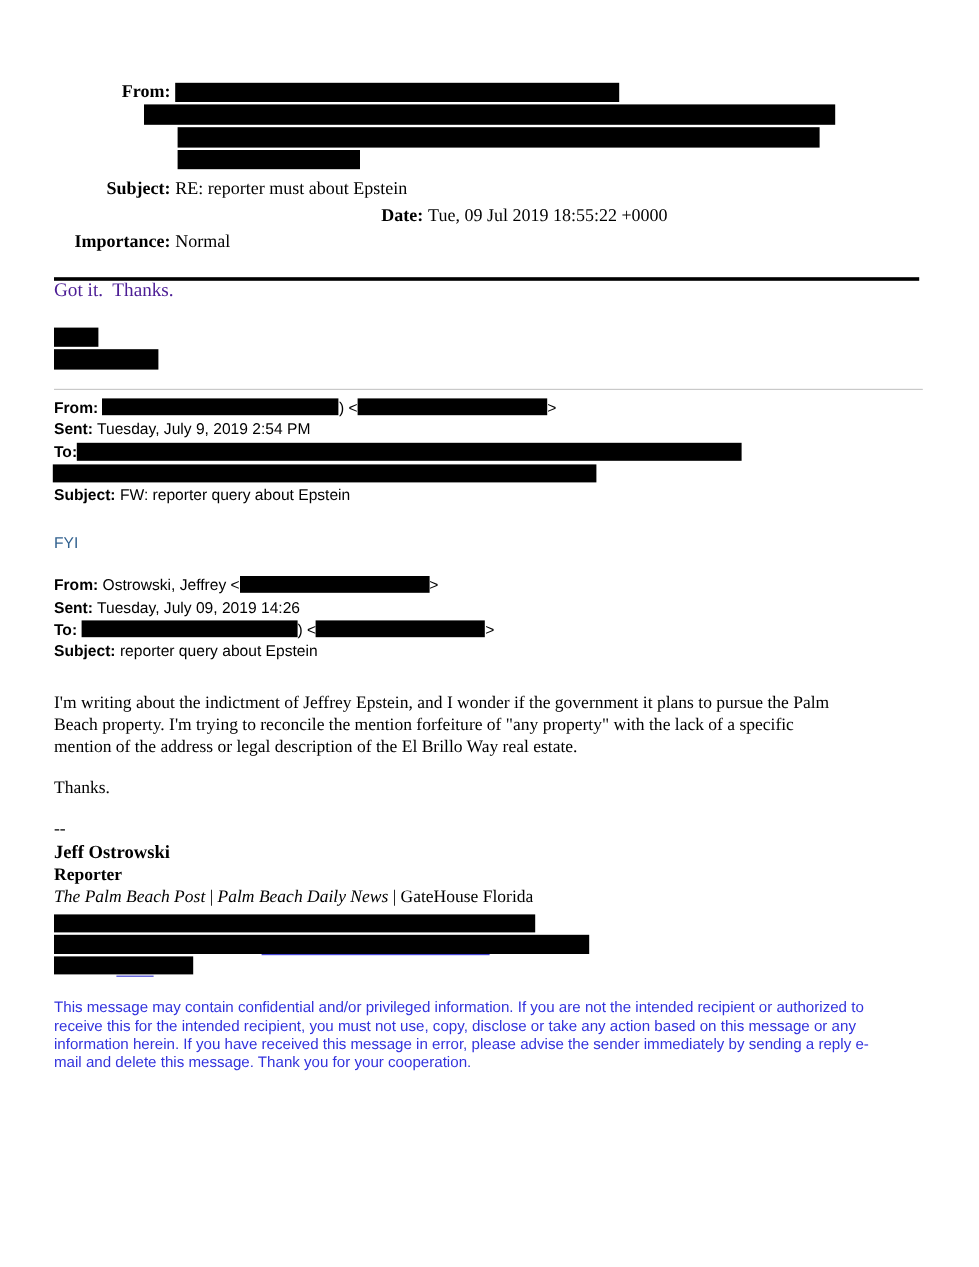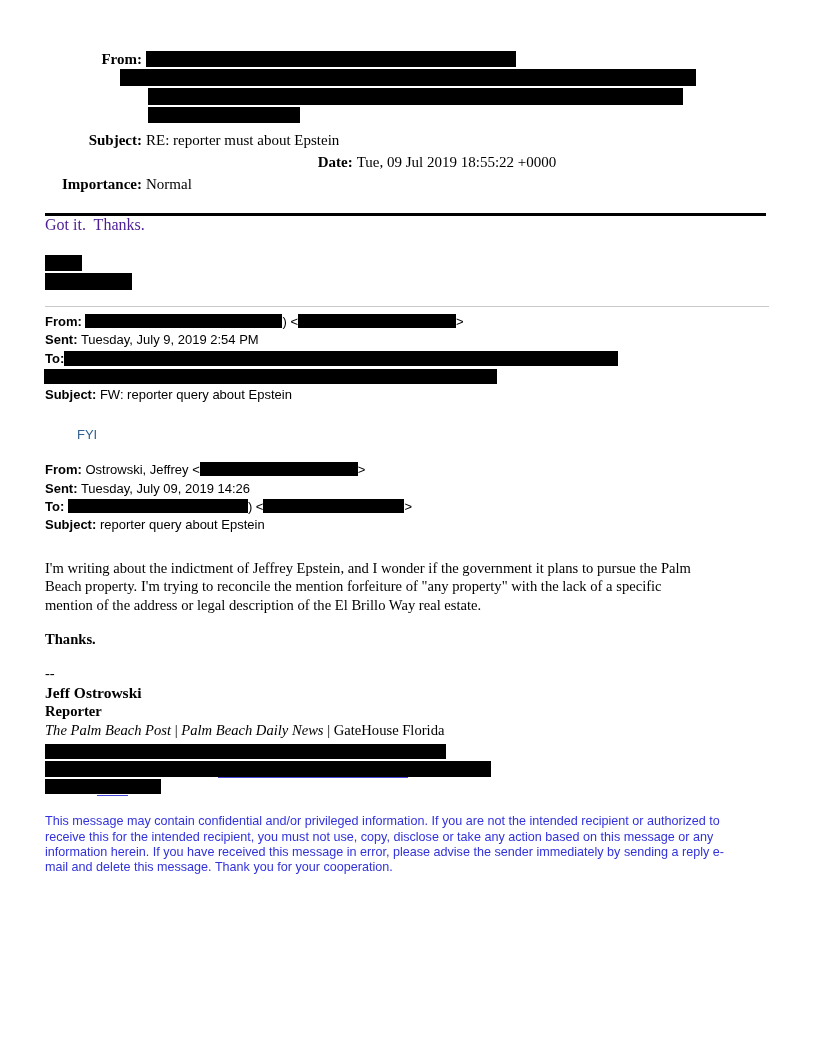--- a/index.html
+++ b/index.html
@@ -5,21 +5,21 @@
   * { margin:0; padding:0; box-sizing:border-box; }
   html,body { background:#ffffff; }
   .page {
     position:relative;
     width:816px; height:1056px;
     background:#ffffff;
     overflow:hidden;
     font-family:"Liberation Serif", serif;
     color:#000000;
   }
-  .content { position:absolute; left:45px; top:50px; width:722px; }
+  .content { position:absolute; left:45px; top:68px; width:722px; }
 
   
   .mailhead { font-size:15px; }
   .mh-row { display:flex; align-items:flex-start; min-height:18px; margin-bottom:1px; }
   .mh-label { width:101px; text-align:right; font-weight:bold; padding-right:4px; flex:none; line-height:18px; }
   .mh-value { line-height:18px; }
   .bar { background:#000000; }
   .bar-block { display:block; }
   .bar-inline { display:inline-block; vertical-align:-2px; }
 
@@ -29,26 +29,26 @@
   .reply-text { font-size:16px; color:#4c1d95; }
   .reply-sig { margin-top:21px; }
   .reply-sig .bar { margin-bottom:2px; }
 
   .divider { margin-top:16px; width:724px; height:1px; background:#c9c9c9; }
 
   
   .sanshead { font-family:"Liberation Sans", sans-serif; font-size:13px; margin-top:6px; }
   .sh-line { line-height:18.3px; white-space:nowrap; }
   .sh-label { font-weight:bold; }
-  .fyi { font-family:"Liberation Sans", sans-serif; font-size:13px; color:#31618f; margin-top:23px;margin-left:32px; }
+  .fyi { font-family:"Liberation Sans", sans-serif; font-size:13px; color:#31618f; margin-top:23px; }
 
   
   .body-block { margin-top:24px; font-size:14.6px; }
   .body-line { line-height:18.6px; white-space:nowrap; }
-  .thanks { margin-top:17px; font-size:14.6px;font-weight:bold; }
+  .thanks { margin-top:17px; font-size:14.6px; }
   .sig-dashes { margin-top:18px; font-size:14.6px; line-height:14px; }
   .sig-name { font-weight:bold; font-size:15.5px; margin-top:3px; line-height:19px; }
   .sig-title { font-size:14.6px; line-height:19px;font-weight:bold; }
   .sig-org { font-size:14.6px; line-height:19px; white-space:nowrap; }
   .sig-org .it { font-style:italic;text-align:right; }
   .sig-bars { position:relative; margin-top:4px; }
   .sig-bars .bar { margin-bottom:2px; }
   .link-hint { position:absolute; height:0; border-bottom:1.5px solid #4848d8; }
 
   

